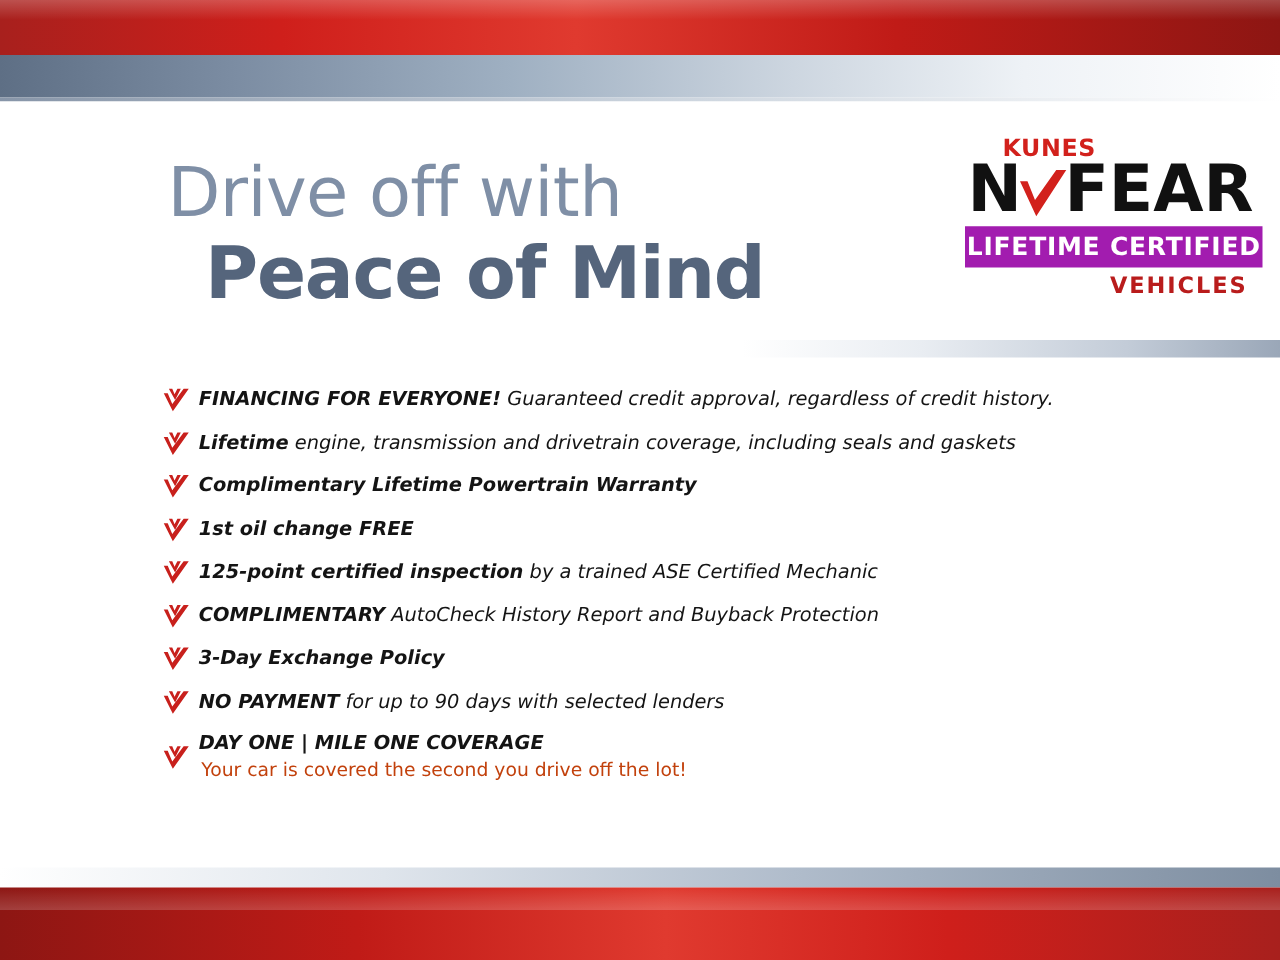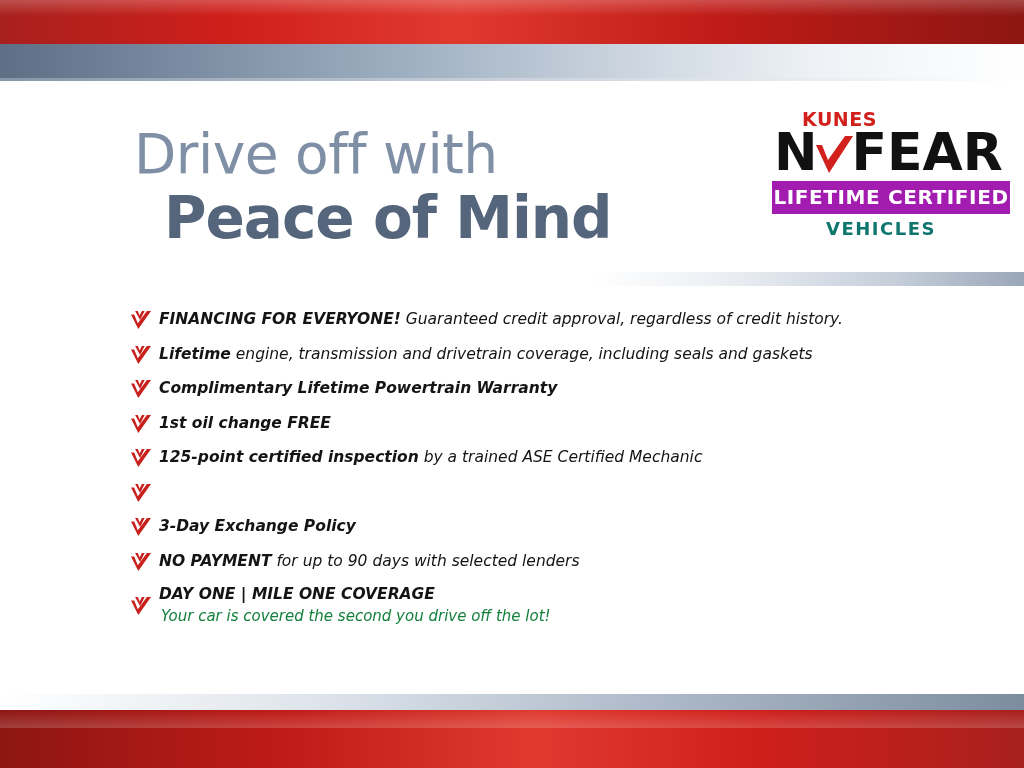--- a/index.html
+++ b/index.html
@@ -93,22 +93,22 @@
     font-size:52px; font-weight:bold; color:#111; line-height:52px;
     font-family:"DejaVu Sans", sans-serif;
   }
   .logo-bar {
     background:#a21caf; color:#fff; font-weight:bold;
     font-size:20px; letter-spacing:.6px; padding:4px 0 5px 0;
     width:238px; margin:3px auto 0 8px; text-align:center;
     font-family:"DejaVu Sans", sans-serif;
   }
   .logo-vehicles {
-    font-size:18px; font-weight:bold; color:#0f766e; letter-spacing:1.5px;
-    text-align:center; margin-top:4px; margin-right:12px;
+    font-size:18px; font-weight:bold; color:#b91c1c; letter-spacing:1.5px;
+    text-align:right; margin-top:4px; margin-right:12px;
     font-family:"DejaVu Sans", sans-serif;
   }
 
   
   .features {
     position:absolute; left:130px; top:308px; width:820px;
   }
   .feature {
     display:flex; align-items:center;
     margin-bottom:12.5px;
@@ -116,21 +116,21 @@
   .feature-check {
     flex:0 0 22px; width:22px; height:20px; margin-right:7px; margin-top:2px;
   }
   .feature-text {
     font-size:15.5px; line-height:20px; color:#141414;
     font-style:italic;
     font-family:"DejaVu Sans", sans-serif;
   }
   .feature-text b { font-weight:bold; }
   .feature-sub {
-    font-size:15px; line-height:20px; color:#15803d; font-style:italic;
+    font-size:15px; line-height:20px; color:#c2410c; 
     margin-top:2px; margin-left:2px;
     font-family:"DejaVu Sans", sans-serif;
   }
 </style>
 </head>
 <body>
 
 <div class="page">
 
   <div class="top-band">
@@ -213,20 +213,21 @@
       <span class="feature-text"><b>125-point certified inspection</b><span> by a trained ASE Certified Mechanic</span></span>
     </div>
 
     <div class="feature">
       <span class="feature-check">
         <svg viewBox="0 0 24 22" width="22" height="20" aria-hidden="true">
           <path d="M1 5 L9 21 L23 1 L18.5 1 L8.5 14.5 L4.5 5 Z" fill="#c8201c"></path>
           <path d="M5.5 1 L11 11 L16 1 L13 1 L10.5 6 L8.5 1 Z" fill="#c8201c"></path>
         </svg>
       </span>
+      <span class="feature-text"><b>COMPLIMENTARY</b><span> AutoCheck History Report and Buyback Protection</span></span>
     </div>
 
     <div class="feature">
       <span class="feature-check">
         <svg viewBox="0 0 24 22" width="22" height="20" aria-hidden="true">
           <path d="M1 5 L9 21 L23 1 L18.5 1 L8.5 14.5 L4.5 5 Z" fill="#c8201c"></path>
           <path d="M5.5 1 L11 11 L16 1 L13 1 L10.5 6 L8.5 1 Z" fill="#c8201c"></path>
         </svg>
       </span>
       <span class="feature-text"><b>3-Day Exchange Policy</b><span></span></span>

